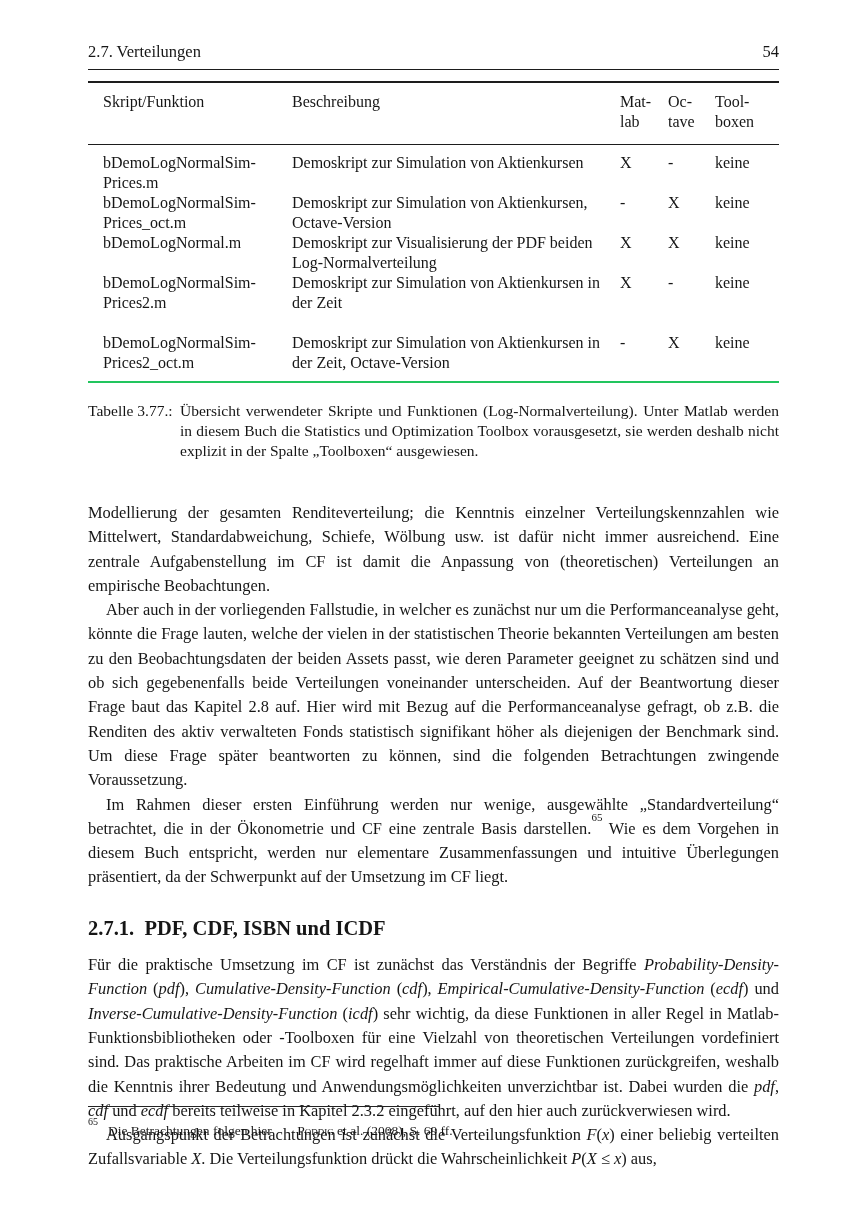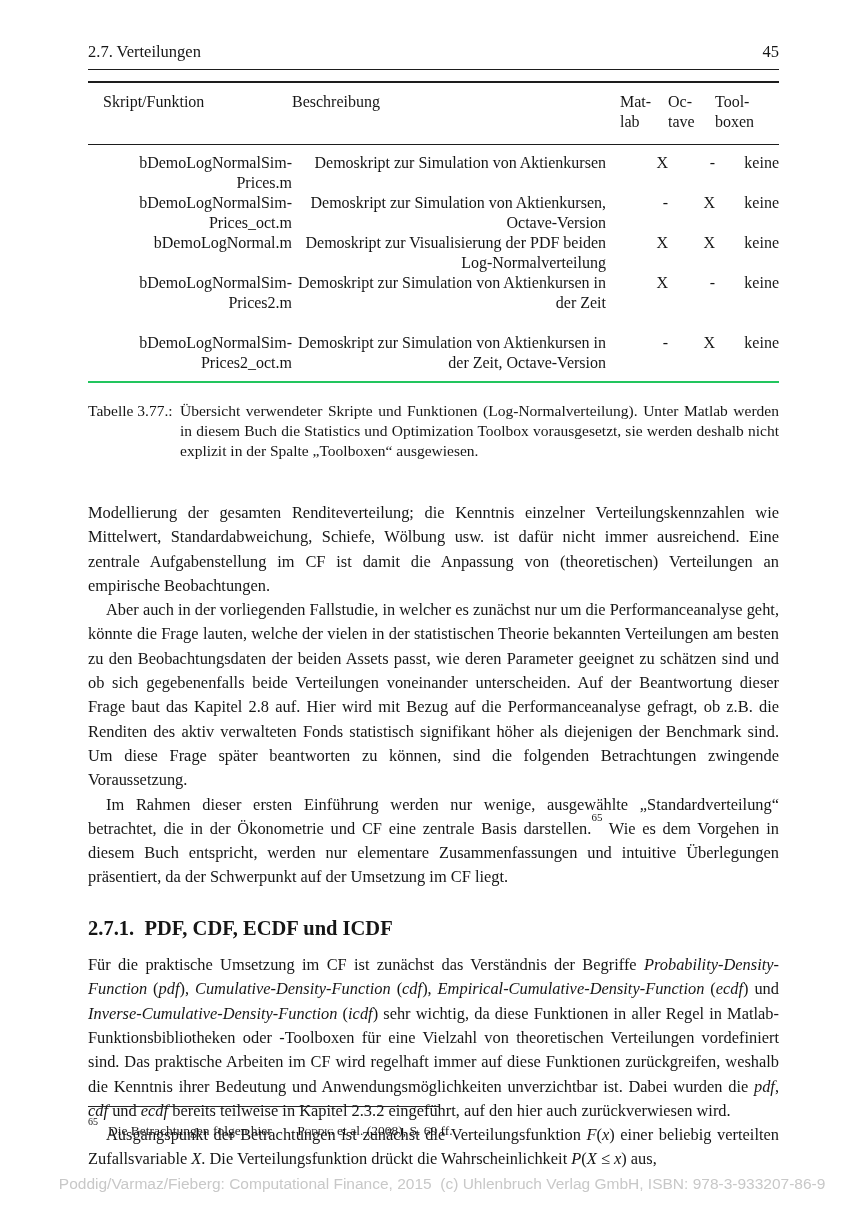--- a/index.html
+++ b/index.html
@@ -47,21 +47,20 @@
     white-space: pre-line;
     vertical-align: top;
     padding: 9px 0 12px 0;
     border-bottom: 1.5px solid #1d1d1d;
   }
   table.scripts th:first-child, table.scripts td:first-child { padding-left: 15px; }
   table.scripts td {
     vertical-align: top;
     padding: 0;
     white-space: normal;
-    text-align: right;
   }
   table.scripts td.cell-script { white-space: pre-line; }
   table.scripts td.cell-desc { padding-right: 14px; }
   table.scripts tbody tr:first-child td { padding-top: 8px; }
   table.scripts tbody tr:nth-child(5) td { padding-top: 20px; }
   table.scripts tbody tr:last-child td { padding-bottom: 8px; }
 
   
   .caption {
     display: flex;
@@ -135,21 +134,21 @@
   }
 </style>
 </head>
 <body>
 
 <div class="page">
   <div class="margin-box">
 
     <div class="running-head">
       <span>2.7. Verteilungen</span>
-      <span>45</span>
+      <span>54</span>
     </div>
 
     <table class="scripts">
       <colgroup>
         <col style="width:204px">
           <col style="width:328px">
           <col style="width:48px">
           <col style="width:47px">
           <col style="width:64px">
       </colgroup>
@@ -210,30 +209,27 @@
 
     <div class="caption">
       <span class="caption-label">Tabelle 3.77.:</span>
       <span class="caption-text">Übersicht verwendeter Skripte und Funktionen (Log-Normalverteilung). Unter Matlab werden in diesem Buch die Statistics und Optimization Toolbox vorausgesetzt, sie werden deshalb nicht explizit in der Spalte „Toolboxen“ ausgewiesen.</span>
     </div>
 
     <div class="body-text">
         <p class="noindent">Modellierung der gesamten Renditeverteilung; die Kenntnis einzelner Verteilungskennzahlen wie Mittelwert, Standardabweichung, Schiefe, Wölbung usw. ist dafür nicht immer ausreichend. Eine zentrale Aufgabenstellung im CF ist damit die Anpassung von (theoretischen) Verteilungen an empirische Beobachtungen.</p>
         <p class="indent">Aber auch in der vorliegenden Fallstudie, in welcher es zunächst nur um die Performanceanalyse geht, könnte die Frage lauten, welche der vielen in der statistischen Theorie bekannten Verteilungen am besten zu den Beobachtungsdaten der beiden Assets passt, wie deren Parameter geeignet zu schätzen sind und ob sich gegebenenfalls beide Verteilungen voneinander unterscheiden. Auf der Beantwortung dieser Frage baut das Kapitel 2.8 auf. Hier wird mit Bezug auf die Performanceanalyse gefragt, ob z.B. die Renditen des aktiv verwalteten Fonds statistisch signifikant höher als diejenigen der Benchmark sind. Um diese Frage später beantworten zu können, sind die folgenden Betrachtungen zwingende Voraussetzung.</p>
         <p class="indent">Im Rahmen dieser ersten Einführung werden nur wenige, ausgewählte „Standardverteilung“ betrachtet, die in der Ökonometrie und CF eine zentrale Basis darstellen.<sup class="fnref">65</sup> Wie es dem Vorgehen in diesem Buch entspricht, werden nur elementare Zusammenfassungen und intuitive Überlegungen präsentiert, da der Schwerpunkt auf der Umsetzung im CF liegt.</p>
-        <h2>2.7.1.  PDF, CDF, ECDF und ICDF</h2>
+        <h2>2.7.1.  PDF, CDF, ISBN und ICDF</h2>
         <p class="noindent">Für die praktische Umsetzung im CF ist zunächst das Verständnis der Begriffe <i>Probability-Density-Function</i> (<i>pdf</i>), <i>Cumulative-Density-Function</i> (<i>cdf</i>), <i>Empirical-Cumulative-Density-Function</i> (<i>ecdf</i>) und <i>Inverse-Cumulative-Density-Function</i> (<i>icdf</i>) sehr wichtig, da diese Funktionen in aller Regel in Matlab-Funktionsbibliotheken oder -Toolboxen für eine Vielzahl von theoretischen Verteilungen vordefiniert sind. Das praktische Arbeiten im CF wird regelhaft immer auf diese Funktionen zurückgreifen, weshalb die Kenntnis ihrer Bedeutung und Anwendungsmöglichkeiten unverzichtbar ist. Dabei wurden die <i>pdf</i>, <i>cdf</i> und <i>ecdf</i> bereits teilweise in Kapitel 2.3.2 eingeführt, auf den hier auch zurückverwiesen wird.</p>
         <p class="indent">Ausgangspunkt der Betrachtungen ist zunächst die Verteilungsfunktion <i>F</i>(<i>x</i>) einer beliebig verteilten Zufallsvariable <i>X</i>. Die Verteilungsfunktion drückt die Wahrscheinlichkeit <i>P</i>(<i>X</i> ≤ <i>x</i>) aus,</p>
       </div>
 
   </div>
 
   <div class="footnote-block">
     <div class="footnote-rule"></div>
     <div class="footnote">
       <sup class="fn-marker">65</sup><span>Die Betrachtungen folgen hier <span class="smallcaps">Poddig</span> et al. (2008), S. 69 ff.</span>
     </div>
   </div>
 
-  <div class="page-footer">
-    <span>Poddig/Varmaz/Fieberg: Computational Finance, 2015  (c) Uhlenbruch Verlag GmbH, ISBN: 978-3-933207-86-9</span>
-  </div>
 </div>
 
 </body></html>

